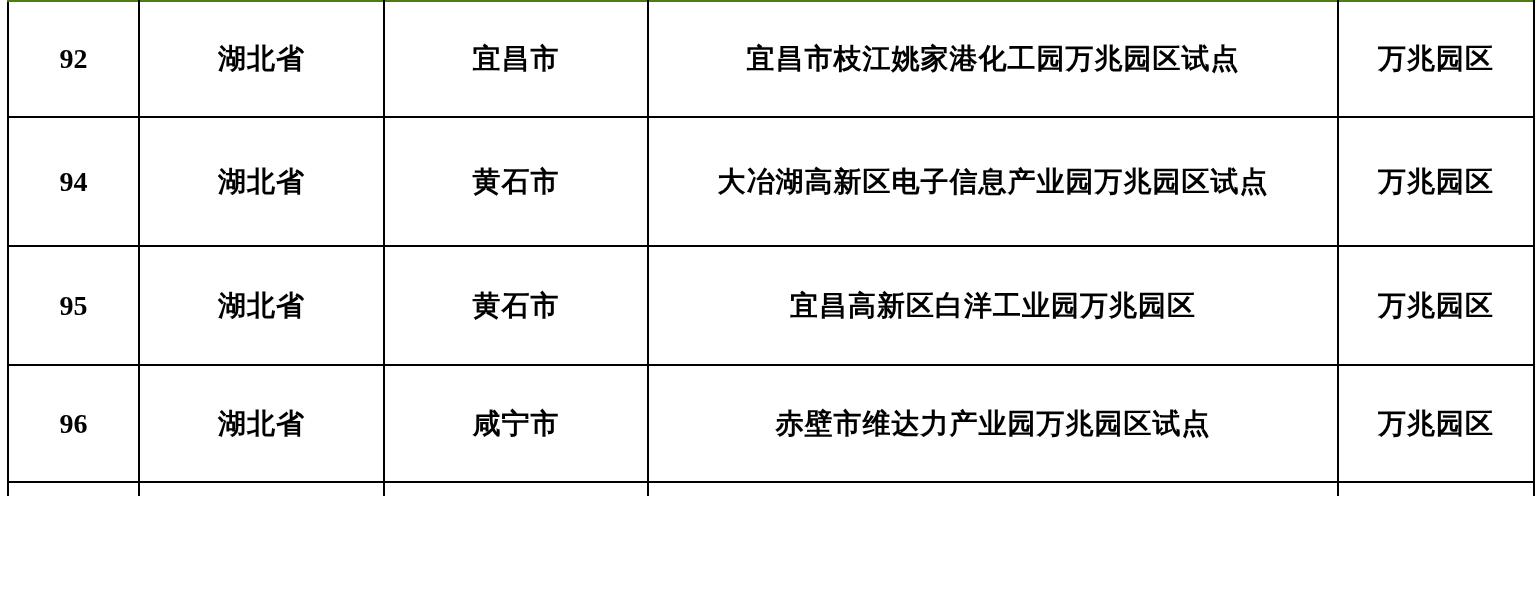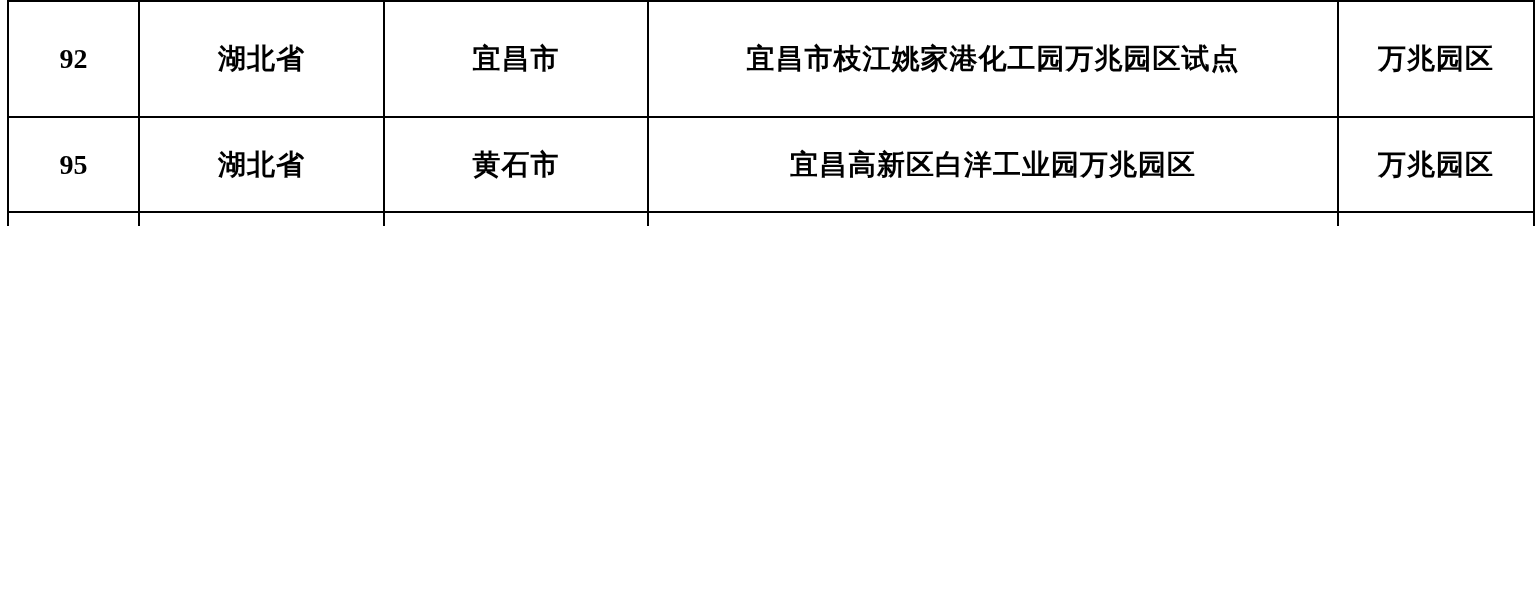--- a/index.html
+++ b/index.html
@@ -36,21 +36,21 @@
       font-family: "Liberation Serif", "DejaVu Serif", serif;
       font-size: 28px;
     }
     td.cjk {
       font-family: "DejaVu Sans", "Liberation Sans", sans-serif;
       letter-spacing: 1px;
       margin-left: 30px;
     }
     tr.row { height: 116px; }
     tr.row-tail { height: 12px; }
-    table.grid tr:first-child td { border-top: 2px solid #000000; }
+    table.grid tr:first-child td { border-top: 2px solid #4d7c0f; }
     td.name span.line { display: block; }
   </style>
 </head>
 <body>
 
 <table class="grid">
   <colgroup>
     <col style="width:131px">
     <col style="width:245px">
     <col style="width:264px">
@@ -60,26 +60,44 @@
   <tbody>
     <tr class="row" style="height:116px">
       <td class="num">92</td>
       <td class="cjk">湖北省</td>
       <td class="cjk">宜昌市</td>
       <td class="cjk name">
         <span class="line">宜昌市枝江姚家港化工园万兆园区试点</span>
       </td>
       <td class="cjk">万兆园区</td>
     </tr>
-    <tr class="row" style="height:95px">
+    <tr class="row" style="height:129px">
+      <td class="num">94</td>
+      <td class="cjk">湖北省</td>
+      <td class="cjk">黄石市</td>
+      <td class="cjk name">
+        <span class="line">大冶湖高新区电子信息产业园万兆园区试点</span>
+      </td>
+      <td class="cjk">万兆园区</td>
+    </tr>
+    <tr class="row" style="height:119px">
       <td class="num">95</td>
       <td class="cjk">湖北省</td>
       <td class="cjk">黄石市</td>
       <td class="cjk name">
         <span class="line">宜昌高新区白洋工业园万兆园区</span>
+      </td>
+      <td class="cjk">万兆园区</td>
+    </tr>
+    <tr class="row" style="height:117px">
+      <td class="num">96</td>
+      <td class="cjk">湖北省</td>
+      <td class="cjk">咸宁市</td>
+      <td class="cjk name">
+        <span class="line">赤壁市维达力产业园万兆园区试点</span>
       </td>
       <td class="cjk">万兆园区</td>
     </tr>
     <tr class="row-tail" style="height:14px">
       <td style="border-bottom:none"></td>
       <td style="border-bottom:none"></td>
       <td style="border-bottom:none"></td>
       <td style="border-bottom:none"></td>
       <td style="border-bottom:none"></td>
     </tr>

